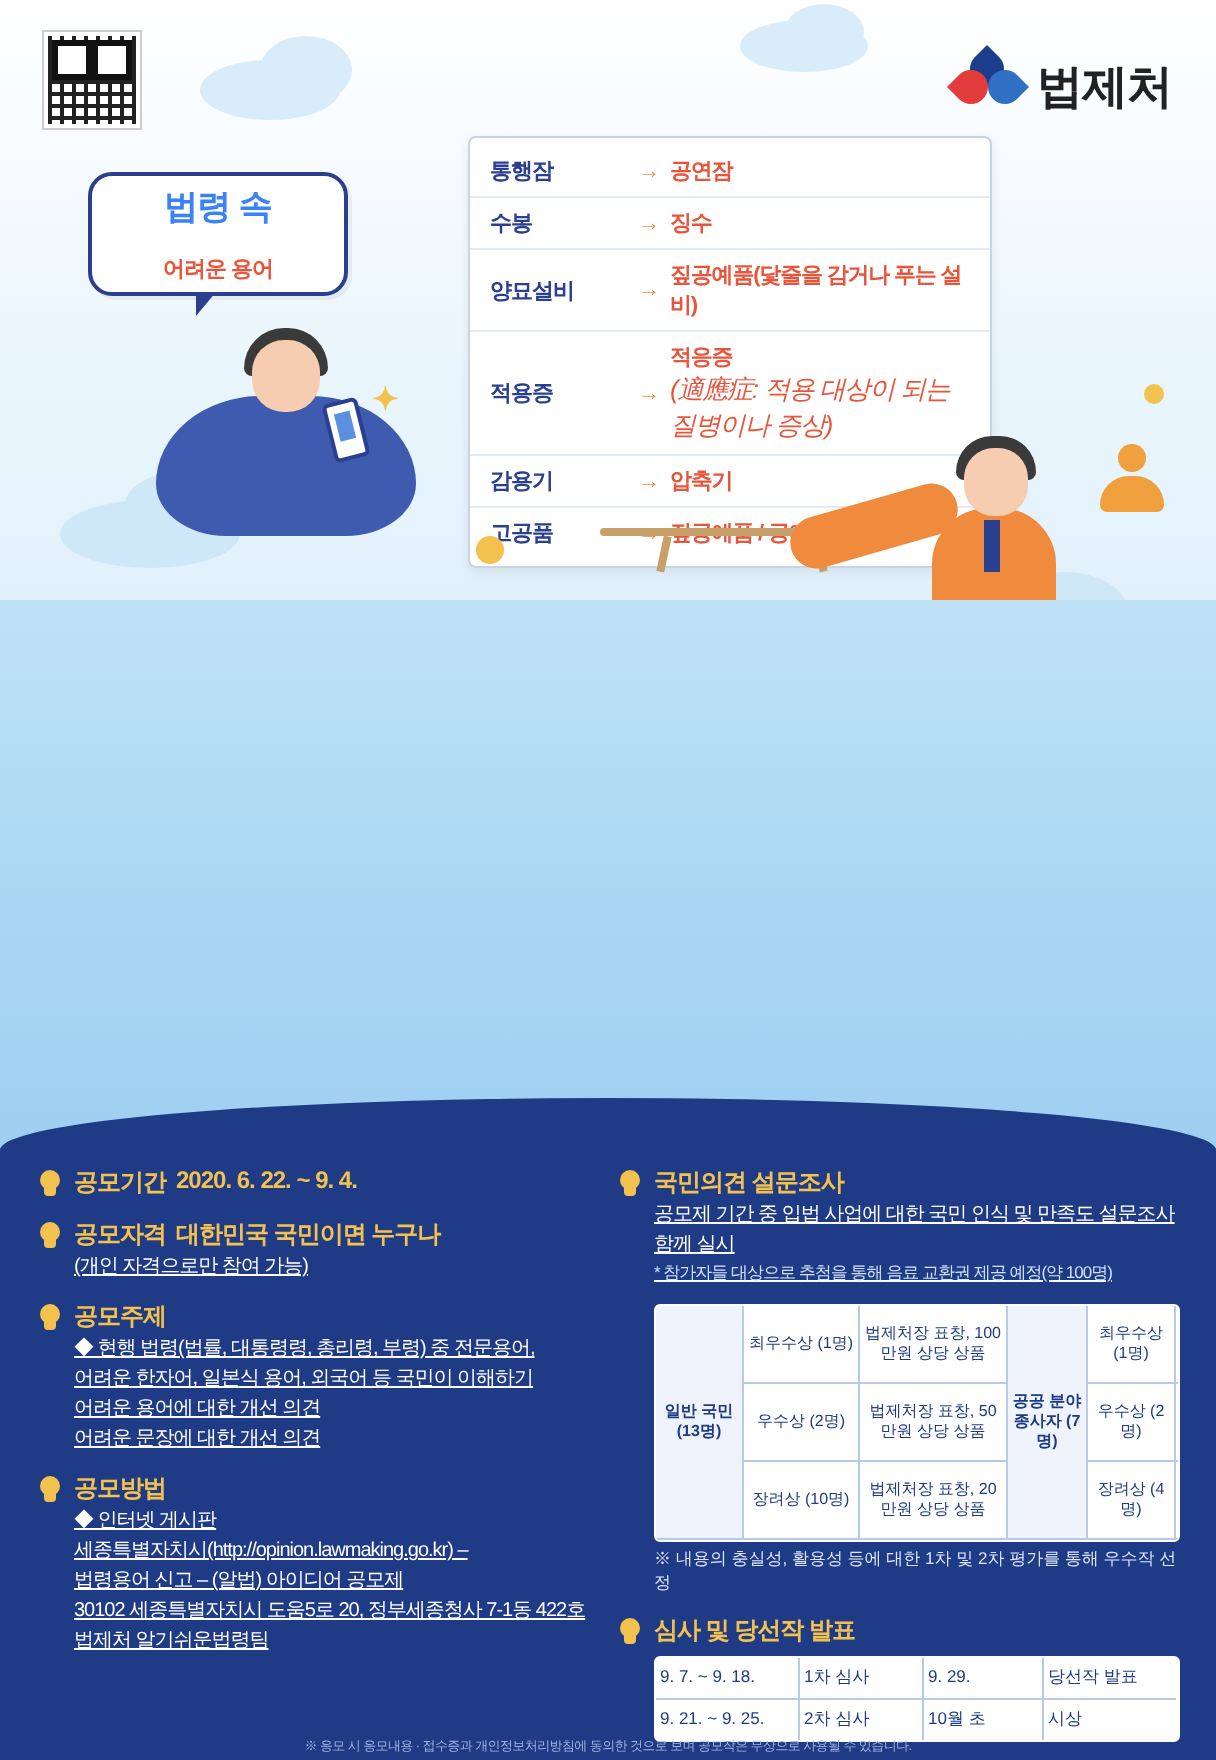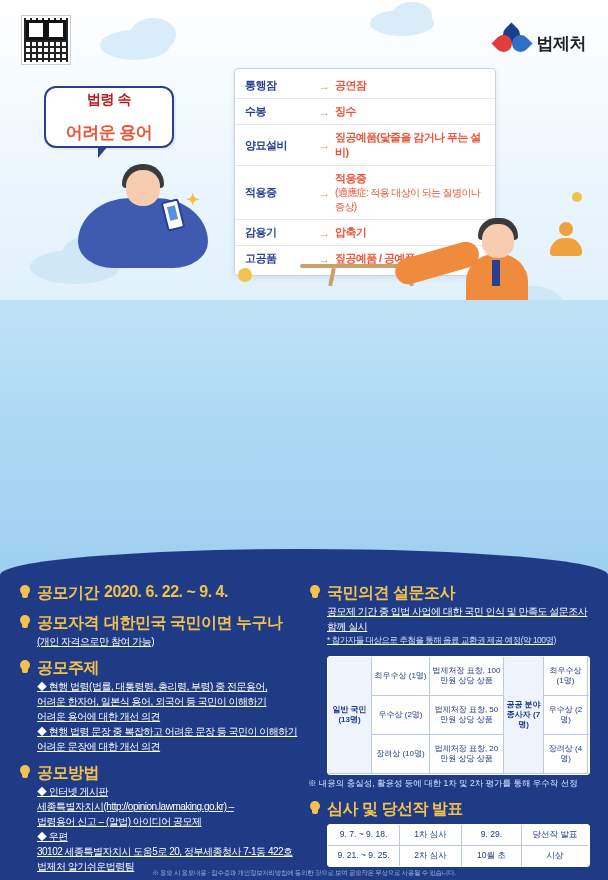--- a/index.html
+++ b/index.html
@@ -47,48 +47,48 @@
 
   
   .gov-logo { position: absolute; right: 22px; top: 26px; display: flex; align-items: center; gap: 8px; }
   .gov-mark {
     width: 34px; height: 34px; position: relative;
   }
   .gov-mark .petal { position:absolute; width:17px; height:17px; border-radius: 50% 50% 50% 0; }
   .gov-mark .p1 { background:#1a3e8c; left:8px; top:0px; transform: rotate(135deg); }
   .gov-mark .p2 { background:#2f6fc4; left:17px; top:9px; transform: rotate(225deg); }
   .gov-mark .p3 { background:#e23c3c; left:0px; top:9px; transform: rotate(45deg); }
-  .gov-name { font-size: 17px; color:#222; font-weight: bold; letter-spacing:-0.5px; }
+  .gov-name { font-size: 23px; color:#222; font-weight: bold; letter-spacing:-0.5px; }
 
   
   .bubble {
     position: absolute; left: 44px; top: 86px; width: 130px; height: 62px;
     background:#fff; border:2px solid #2a3f8f; border-radius: 12px;
     display:flex; flex-direction:column; align-items:center; justify-content:center;
     box-shadow: 2px 2px 0 rgba(0,0,0,0.05);
   }
-  .bubble .l1 { font-size:14px; color:#b91c1c; font-weight:bold; letter-spacing:-0.5px;}
-  .bubble .l2 { font-size:17px; color:#e8553b; font-weight:bold; letter-spacing:-0.5px; margin-top:12px;}
+  .bubble .l1 { font-size:17px; color:#3b82f6; font-weight:bold; letter-spacing:-0.5px;}
+  .bubble .l2 { font-size:11px; color:#e8553b; font-weight:bold; letter-spacing:-0.5px; margin-top:12px;}
   .bubble::after {
     content:""; position:absolute; left: 52px; bottom:-12px;
     border-width: 12px 10px 0 0; border-style: solid; border-color:#2a3f8f transparent transparent transparent;
   }
 
   
   .board {
     position:absolute; left: 234px; top: 68px; width: 262px; background:#fff;
     border:1px solid #c8d4e6; border-radius:4px; padding: 4px 0;
     box-shadow: 0 2px 6px rgba(0,0,0,0.08);
   }
   .board-row { display:flex; align-items:center; border-bottom:1px solid #e3eaf4; padding: 5px 10px; }
   .board-row:last-child { border-bottom:none; }
   .board-term { width: 74px; font-size:11px; color:#2a3f8f; font-weight:bold; letter-spacing:-0.5px;}
   .board-arrow { width: 16px; color:#f08a3c; font-size:11px; }
   .board-def { flex:1; font-size:11px; color:#e8553b; font-weight:bold; letter-spacing:-0.6px; }
-  .board-def .sub { display:block; font-size:10px; color:#e8553b; font-weight:normal; }
+  .board-def .sub { display:block; font-size:13px; color:#e8553b; font-weight:normal;font-style:italic; }
   .board-stand {
     position:absolute; left:300px; top:264px; width:140px; height:4px; background:#c8a06a; border-radius:2px;
   }
   .board-leg { position:absolute; top:268px; width:4px; height:18px; background:#c8a06a; }
   .board-leg.l { left: 330px; transform: rotate(12deg); }
   .board-leg.r { left: 408px; transform: rotate(-12deg); }
 
   
   .char-left { position:absolute; left: 78px; top: 160px; }
   .blob-left { position:absolute; left:0; top:38px; width:130px; height:70px; background:#3f5bb0; border-radius:60px 60px 40px 40px / 50px 50px 30px 30px; }
@@ -143,37 +143,37 @@
   }
   .cols { position:absolute; left:0; top:8px; width:608px; display:flex; padding: 0 18px; gap: 8px;}
   .col-l { width: 292px; }
   .col-r { width: 282px; }
 
   .sec { margin-bottom: 9px; }
   .sec-h { display:flex; align-items:flex-start; gap:5px; }
   .bulb { flex:0 0 auto; width:14px; height:16px; position:relative; margin-top:1px;}
   .bulb .g { position:absolute; left:2px; top:1px; width:10px; height:10px; background:#f2c14e; border-radius:50%; }
   .bulb .s { position:absolute; left:4px; top:10px; width:6px; height:4px; background:#f2c14e; border-radius:0 0 2px 2px;}
-  .sec-title { color:#f2c14e; font-size:16px; font-weight:bold; letter-spacing:-0.5px; }
+  .sec-title { color:#f2c14e; font-size:12px; font-weight:bold; letter-spacing:-0.5px; }
   .sec-body { color:#ffffff; font-size:10px; line-height:1.5; margin-left:19px; letter-spacing:-0.5px;text-decoration:underline; }
   .sec-body .note { color:#cfe0fa; font-size:8.5px; }
 
   
   .award-table { margin-left: 19px; margin-top:4px; background:#fff; border-radius:3px; display:grid;
     grid-template-columns: 44px 58px 74px 40px 44px 62px; font-size:8px; color:#1f3b86; overflow:hidden;
     border:1px solid #fff;}
   .award-table div { border-right:1px solid #b9c9e8; border-bottom:1px solid #b9c9e8; padding:4px 2px; text-align:center; display:flex; align-items:center; justify-content:center; line-height:1.25;}
   .award-table .span2 { grid-row: span 2; }
   .award-table .grp { background:#eef3fc; font-weight:bold; }
-  .award-note { margin-top:3px; font-size:8.5px; color:#dbe6fb;}
+  .award-note { margin-left:19px; margin-top:3px; font-size:8.5px; color:#dbe6fb;}
 
   
   .sched { margin-left:19px; margin-top:4px; background:#fff; border-radius:3px; display:grid;
     grid-template-columns: 72px 62px 60px 66px; font-size:8.5px; color:#1f3b86; border:1px solid #fff;}
-  .sched div { border-right:1px solid #b9c9e8; border-bottom:1px solid #b9c9e8; padding:4px 2px; text-align:center;}
+  .sched div { border-right:1px solid #b9c9e8; border-bottom:1px solid #b9c9e8; padding:4px 2px; }
   .sched .last { border-right:none; }
   .sched .brow { border-bottom:none; }
   .footer-note {
     position:absolute; left:0; bottom:2px; width:608px; text-align:center;
     color:#9fb4e0; font-size:6.5px; letter-spacing:-0.3px;
   }
 </style>
 </head>
 <body>
 
@@ -332,38 +332,36 @@
             <span class="bulb">
                 <i class="g"></i>
                 <i class="s"></i>
               </span>
             <span class="sec-title">공모주제</span>
           </div>
           <div class="sec-body">
             <div>◆ 현행 법령(법률, 대통령령, 총리령, 부령) 중 전문용어,</div>
             <div>  어려운 한자어, 일본식 용어, 외국어 등 국민이 이해하기</div>
             <div>  어려운 용어에 대한 개선 의견</div>
-            <div>◆ 현행 법령 문장 중 복잡하고 어려운 문장 등 국민이 이해하기</div>
             <div>  어려운 문장에 대한 개선 의견</div>
           </div>
         </div>
 
         <div class="sec">
           <div class="sec-h">
             <span class="bulb">
                 <i class="g"></i>
                 <i class="s"></i>
               </span>
             <span class="sec-title">공모방법</span>
           </div>
           <div class="sec-body">
             <div>◆ 인터넷 게시판</div>
             <div>  세종특별자치시(http://opinion.lawmaking.go.kr) –</div>
             <div>  법령용어 신고 – (알법) 아이디어 공모제</div>
-            <div>◆ 우편</div>
             <div>  30102 세종특별자치시 도움5로 20, 정부세종청사 7-1동 422호</div>
             <div>  법제처 알기쉬운법령팀</div>
           </div>
         </div>
 
       </div>
 
       <div class="col-r">
 
         <div class="sec">

